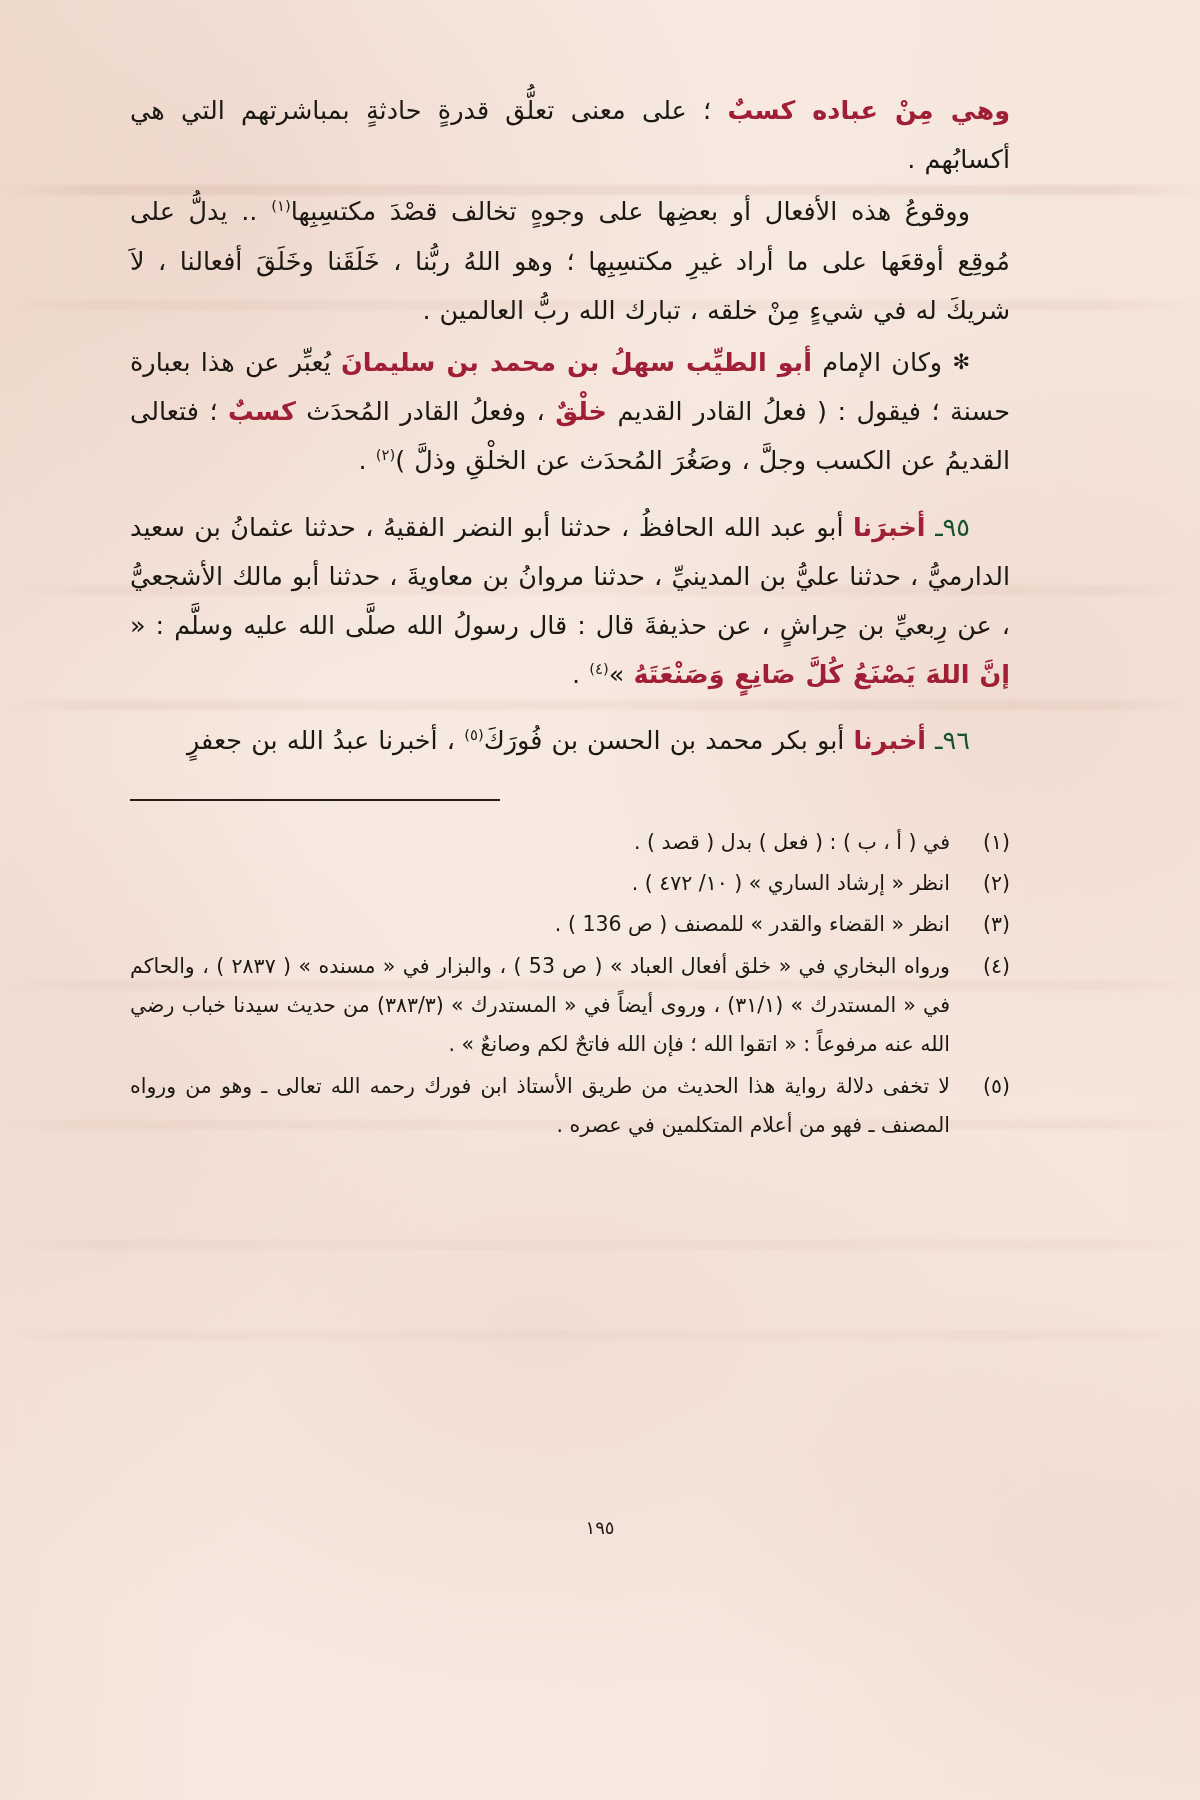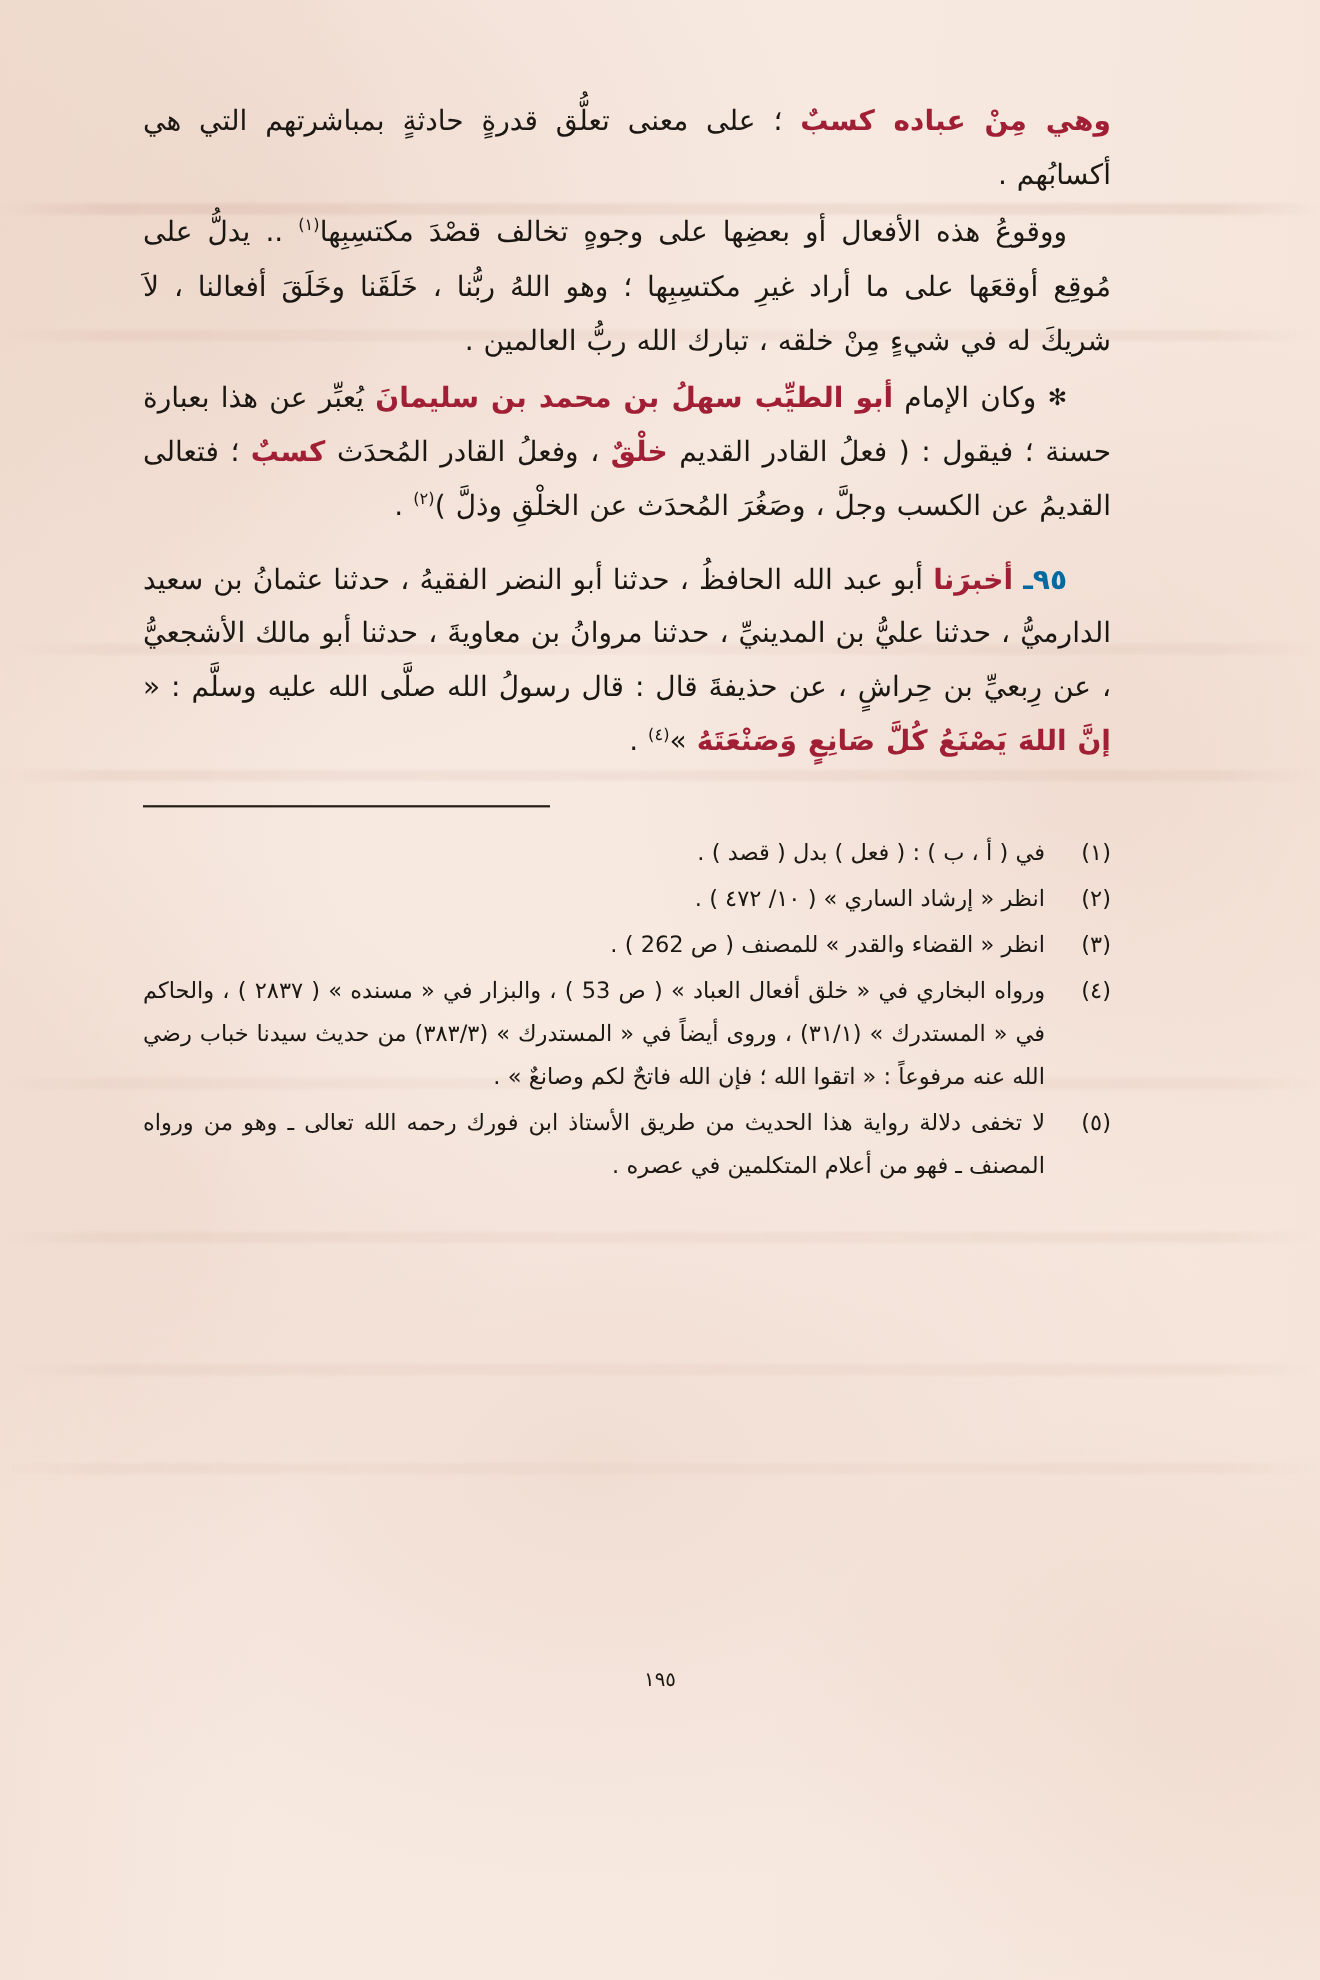--- a/index.html
+++ b/index.html
@@ -74,22 +74,22 @@
     font-weight: bold;
   }
 
   .star {
     color: #1b1713;
     font-size: 21px;
     vertical-align: 2px;
   }
 
   .num {
-    color: #0369a1;
-    font-weight: bold;
+    color: #14532d;
+    font-weight: normal;
   }
 
   sup.fn {
     font-size: 0.58em;
     vertical-align: super;
     line-height: 0;
     color: #1b1713;
   }
 
   
@@ -158,39 +158,40 @@
 <div class="ghost" style="top:1330px; opacity:.45;"></div>
 
 <div class="page">
 
   <div class="body-col" id="body-col">
 
   <p class="para noindent"><span class="red">وهي مِنْ عباده كسبٌ</span><span> ؛ على معنى تعلُّق قدرةٍ حادثةٍ بمباشرتهم التي هي أكسابُهم .</span></p>
       <p class="para"><span>ووقوعُ هذه الأفعال أو بعضِها على وجوهٍ تخالف قصْدَ مكتسِبِها</span><sup class="fn">(١)</sup><span> .. يدلُّ على مُوقِع أوقعَها على ما أراد غيرِ مكتسِبِها ؛ وهو اللهُ ربُّنا ، خَلَقَنا وخَلَقَ أفعالنا ، لاَ شريكَ له في شيءٍ مِنْ خلقه ، تبارك الله ربُّ العالمين .</span></p>
       <p class="para"><span class="star">✻</span><span> وكان الإمام </span><span class="red">أبو الطيِّب سهلُ بن محمد بن سليمانَ</span><span> يُعبِّر عن هذا بعبارة حسنة ؛ فيقول : ( فعلُ القادر القديم </span><span class="red">خلْقٌ</span><span> ، وفعلُ القادر المُحدَث </span><span class="red">كسبٌ</span><span> ؛ فتعالى القديمُ عن الكسب وجلَّ ، وصَغُرَ المُحدَث عن الخلْقِ وذلَّ )</span><sup class="fn">(٢)</sup><span> .</span></p>
       <p class="para gap"><span class="num">٩٥ـ</span><span> </span><span class="red">أخبرَنا</span><span> أبو عبد الله الحافظُ ، حدثنا أبو النضر الفقيهُ ، حدثنا عثمانُ بن سعيد الدارميُّ ، حدثنا عليُّ بن المدينيِّ ، حدثنا مروانُ بن معاويةَ ، حدثنا أبو مالك الأشجعيُّ ، عن رِبعيِّ بن حِراشٍ ، عن حذيفةَ قال : قال رسولُ الله صلَّى الله عليه وسلَّم : « </span><span class="red">إنَّ اللهَ يَصْنَعُ كُلَّ صَانِعٍ وَصَنْعَتَهُ</span><span> »</span><sup class="fn">(٤)</sup><span> .</span></p>
+      <p class="para gap"><span class="num">٩٦ـ</span><span> </span><span class="red">أخبرنا</span><span> أبو بكر محمد بن الحسن بن فُورَكَ</span><sup class="fn">(٥)</sup><span> ، أخبرنا عبدُ الله بن جعفرٍ</span></p>
     </div>
 
   <div class="fn-rule-wrap">
     <div class="fn-rule"></div>
   </div>
 
   <div class="footnotes" id="footnotes">
 
   <div class="fn-item">
         <div class="fn-marker">(١)</div>
         <div class="fn-text">في ( أ ، ب ) : ( فعل ) بدل ( قصد ) .</div>
       </div>
       <div class="fn-item">
         <div class="fn-marker">(٢)</div>
         <div class="fn-text">انظر « إرشاد الساري » ( ١٠/ ٤٧٢ ) .</div>
       </div>
       <div class="fn-item">
         <div class="fn-marker">(٣)</div>
-        <div class="fn-text">انظر « القضاء والقدر » للمصنف ( ص 262 ) .</div>
+        <div class="fn-text">انظر « القضاء والقدر » للمصنف ( ص 136 ) .</div>
       </div>
       <div class="fn-item">
         <div class="fn-marker">(٤)</div>
         <div class="fn-text">ورواه البخاري في « خلق أفعال العباد » ( ص 53 ) ، والبزار في « مسنده » ( ٢٨٣٧ ) ، والحاكم في « المستدرك » (٣١/١) ، وروى أيضاً في « المستدرك » (٣٨٣/٣) من حديث سيدنا خباب رضي الله عنه مرفوعاً : « اتقوا الله ؛ فإن الله فاتحٌ لكم وصانعٌ » .</div>
       </div>
       <div class="fn-item">
         <div class="fn-marker">(٥)</div>
         <div class="fn-text">لا تخفى دلالة رواية هذا الحديث من طريق الأستاذ ابن فورك رحمه الله تعالى ـ وهو من ورواه المصنف ـ فهو من أعلام المتكلمين في عصره .</div>
       </div>
     </div>

